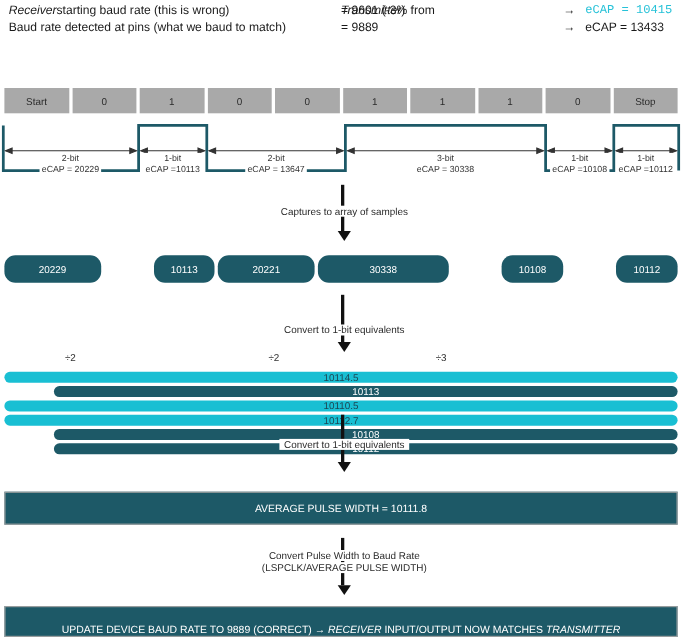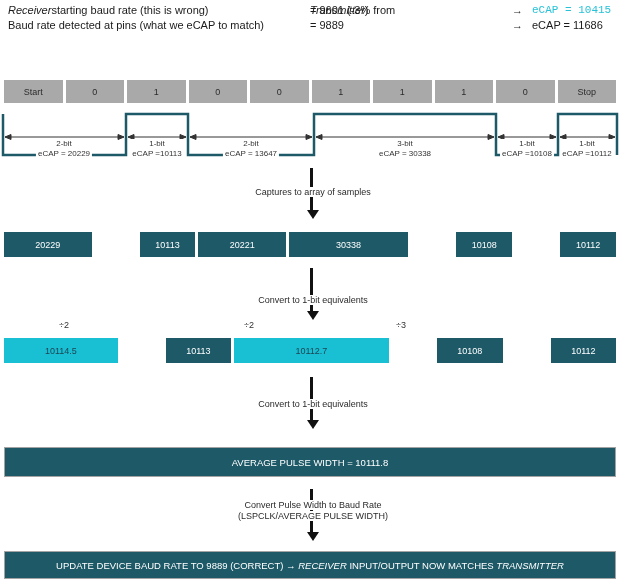--- a/index.html
+++ b/index.html
@@ -33,21 +33,21 @@
   
   .stem{position:absolute;left:310px;width:3px;background:#111;}
   .head{position:absolute;left:307px;width:0;height:0;
         border-left:6px solid transparent;border-right:6px solid transparent;border-top:9px solid #111;}
   .flow-label{position:absolute;left:3px;width:620px;text-align:center;font-size:9px;
               line-height:11px;color:#2b2b2b;z-index:2;}
   .flow-label span{background:#fff;padding:0 4px;text-align:right;}
 
   
   .seg-row{position:absolute;left:4px;width:612px;height:25px;display:flex;gap:3px;}
-  .seg-cell{display:flex;align-items:center;justify-content:center;font-size:9px;}
+  .seg-cell{display:flex;align-items:center;justify-content:center;font-size:9px;border-radius:10px;}
   .dark{background:#1D5967;color:#fff;}
   .lite{background:#19BFD3;color:#1D4654;}
   .g2{flex-grow:2;} .g1{flex-grow:1;margin-left:45px;} .g3{flex-grow:3;}
 
   
   .div-label{position:absolute;top:320px;transform:translateX(-50%);font-size:9px;color:#333;}
 
   
   .wide-bar{position:absolute;left:4px;width:610px;background:#1D5967;border:1px solid #a3a3a3;
             display:flex;align-items:center;justify-content:center;
@@ -58,24 +58,24 @@
 
 <div class="page">
 
   <div class="hdr-row" style="top:4px;">
     <span class="h-label"><i>Receiver</i><span> starting baud rate (this is wrong)</span></span>
     <span class="h-value"><span>= 9601 (-3% from </span><i>Transmitter</i><span>)</span></span>
     <span class="h-arrow">→</span>
     <span class="h-ecap cyan-text">eCAP = 10415</span>
   </div>
   <div class="hdr-row" style="top:19px;">
-    <span class="h-label">Baud rate detected at pins (what we eCAP to match)</span>
+    <span class="h-label">Baud rate detected at pins (what we baud to match)</span>
     <span class="h-value">= 9889</span>
     <span class="h-arrow">→</span>
-    <span class="h-ecap">eCAP = 11686</span>
+    <span class="h-ecap">eCAP = 13433</span>
   </div>
 
 
   <div class="bits-row">
     <div class="bit-cell">Start</div>
     <div class="bit-cell">0</div>
     <div class="bit-cell">1</div>
     <div class="bit-cell">0</div>
     <div class="bit-cell">0</div>
     <div class="bit-cell">1</div>
@@ -147,40 +147,41 @@
   </div>
 
   <div class="stem" style="top:268px;height:43px;"></div>
   <div class="head" style="top:311px;"></div>
   <div class="flow-label" style="top:295px;"><span>Convert to 1-bit equivalents</span></div>
 
   <span class="div-label" style="left:64px;">÷2</span>
   <span class="div-label" style="left:249px;">÷2</span>
   <span class="div-label" style="left:401px;">÷3</span>
 
-  <div class="seg-row" style="top:338px;">
+  <div class="seg-row" style="top:338px;flex-direction:column;">
     <div class="seg-cell lite g2">10114.5</div>
     <div class="seg-cell dark g1">10113</div>
+    <div class="seg-cell lite g2">10110.5</div>
     <div class="seg-cell lite g3">10112.7</div>
     <div class="seg-cell dark g1">10108</div>
     <div class="seg-cell dark g1">10112</div>
   </div>
 
   <div class="stem" style="top:377px;height:43px;"></div>
   <div class="head" style="top:420px;"></div>
   <div class="flow-label" style="top:399px;"><span>Convert to 1-bit equivalents</span></div>
 
   <div class="wide-bar" style="top:447px;height:28px;">
     <span>AVERAGE PULSE WIDTH = 10111.8</span>
   </div>
 
   <div class="stem" style="top:489px;height:43px;"></div>
   <div class="head" style="top:532px;"></div>
   <div class="flow-label" style="top:500px;">
     <div><span>Convert Pulse Width to Baud Rate</span></div>
     <div><span>(LSPCLK/AVERAGE PULSE WIDTH)</span></div>
   </div>
 
-  <div class="wide-bar" style="top:551px;height:26px;">
+  <div class="wide-bar" style="top:551px;height:26px;align-items:flex-end;">
     <span><span>UPDATE DEVICE BAUD RATE TO 9889 (CORRECT) → </span><i>RECEIVER</i><span> INPUT/OUTPUT NOW MATCHES </span><i>TRANSMITTER</i></span>
   </div>
 
 </div>
 
 </body></html>

